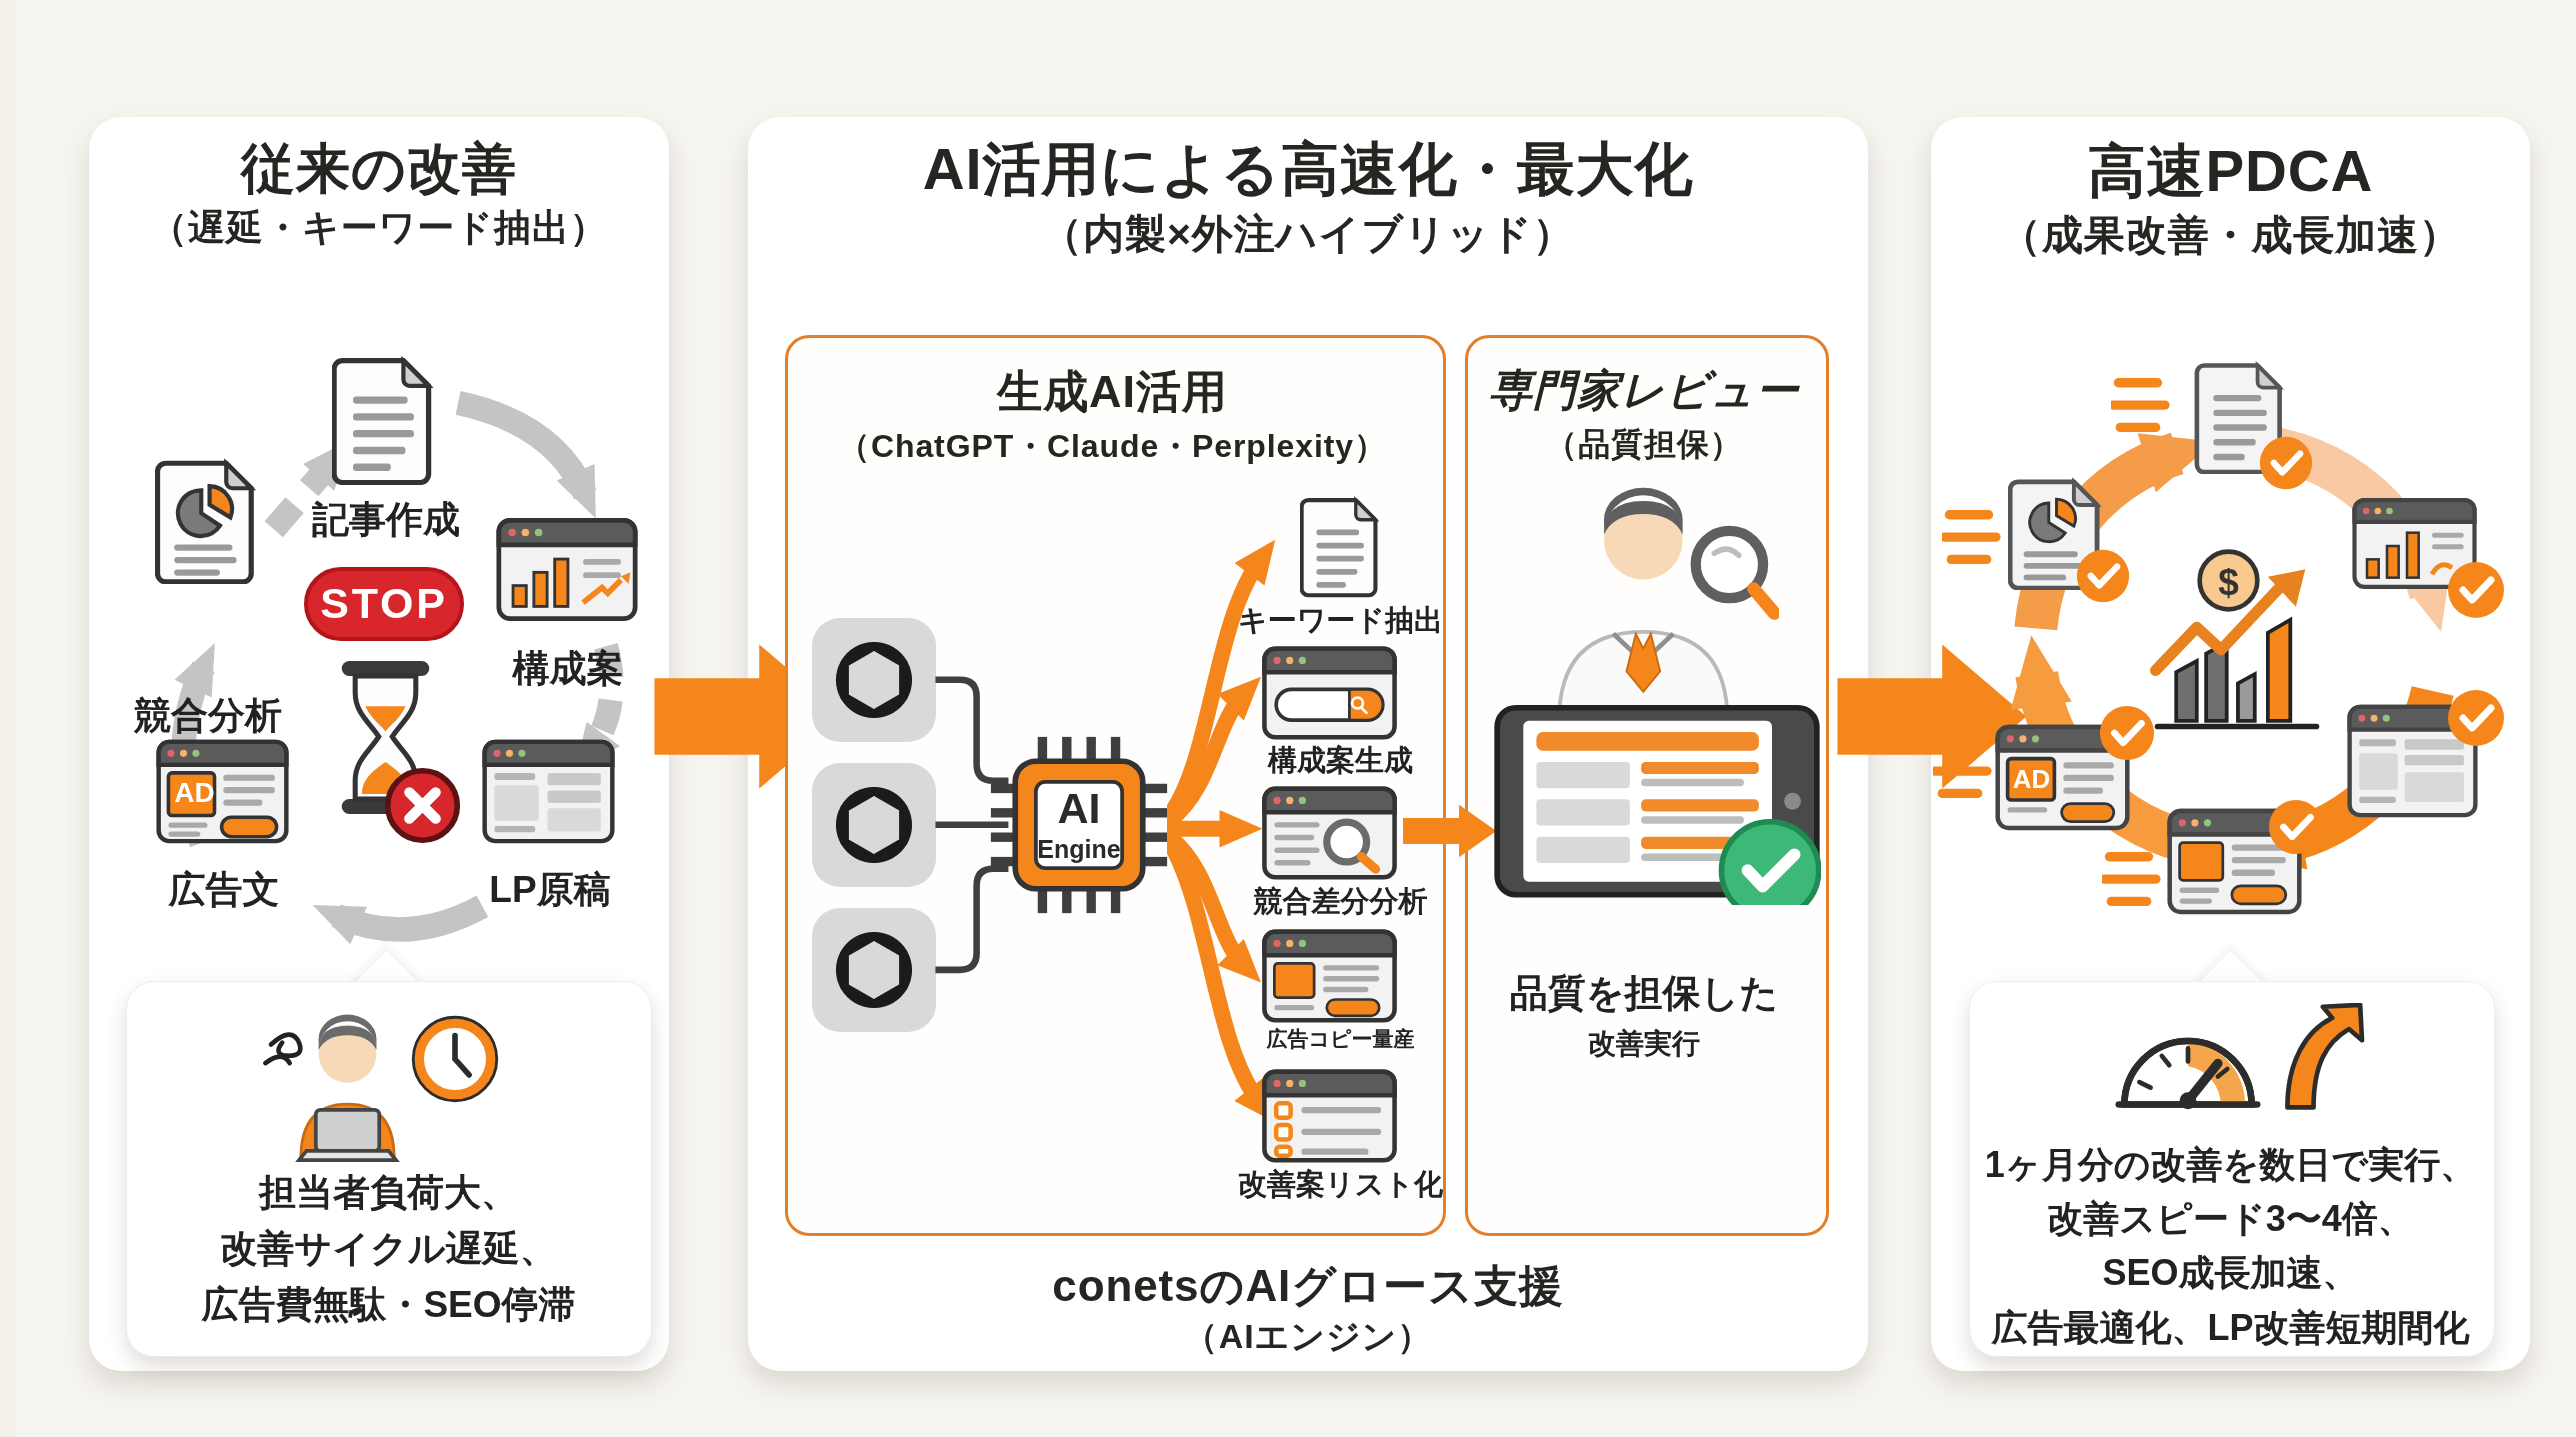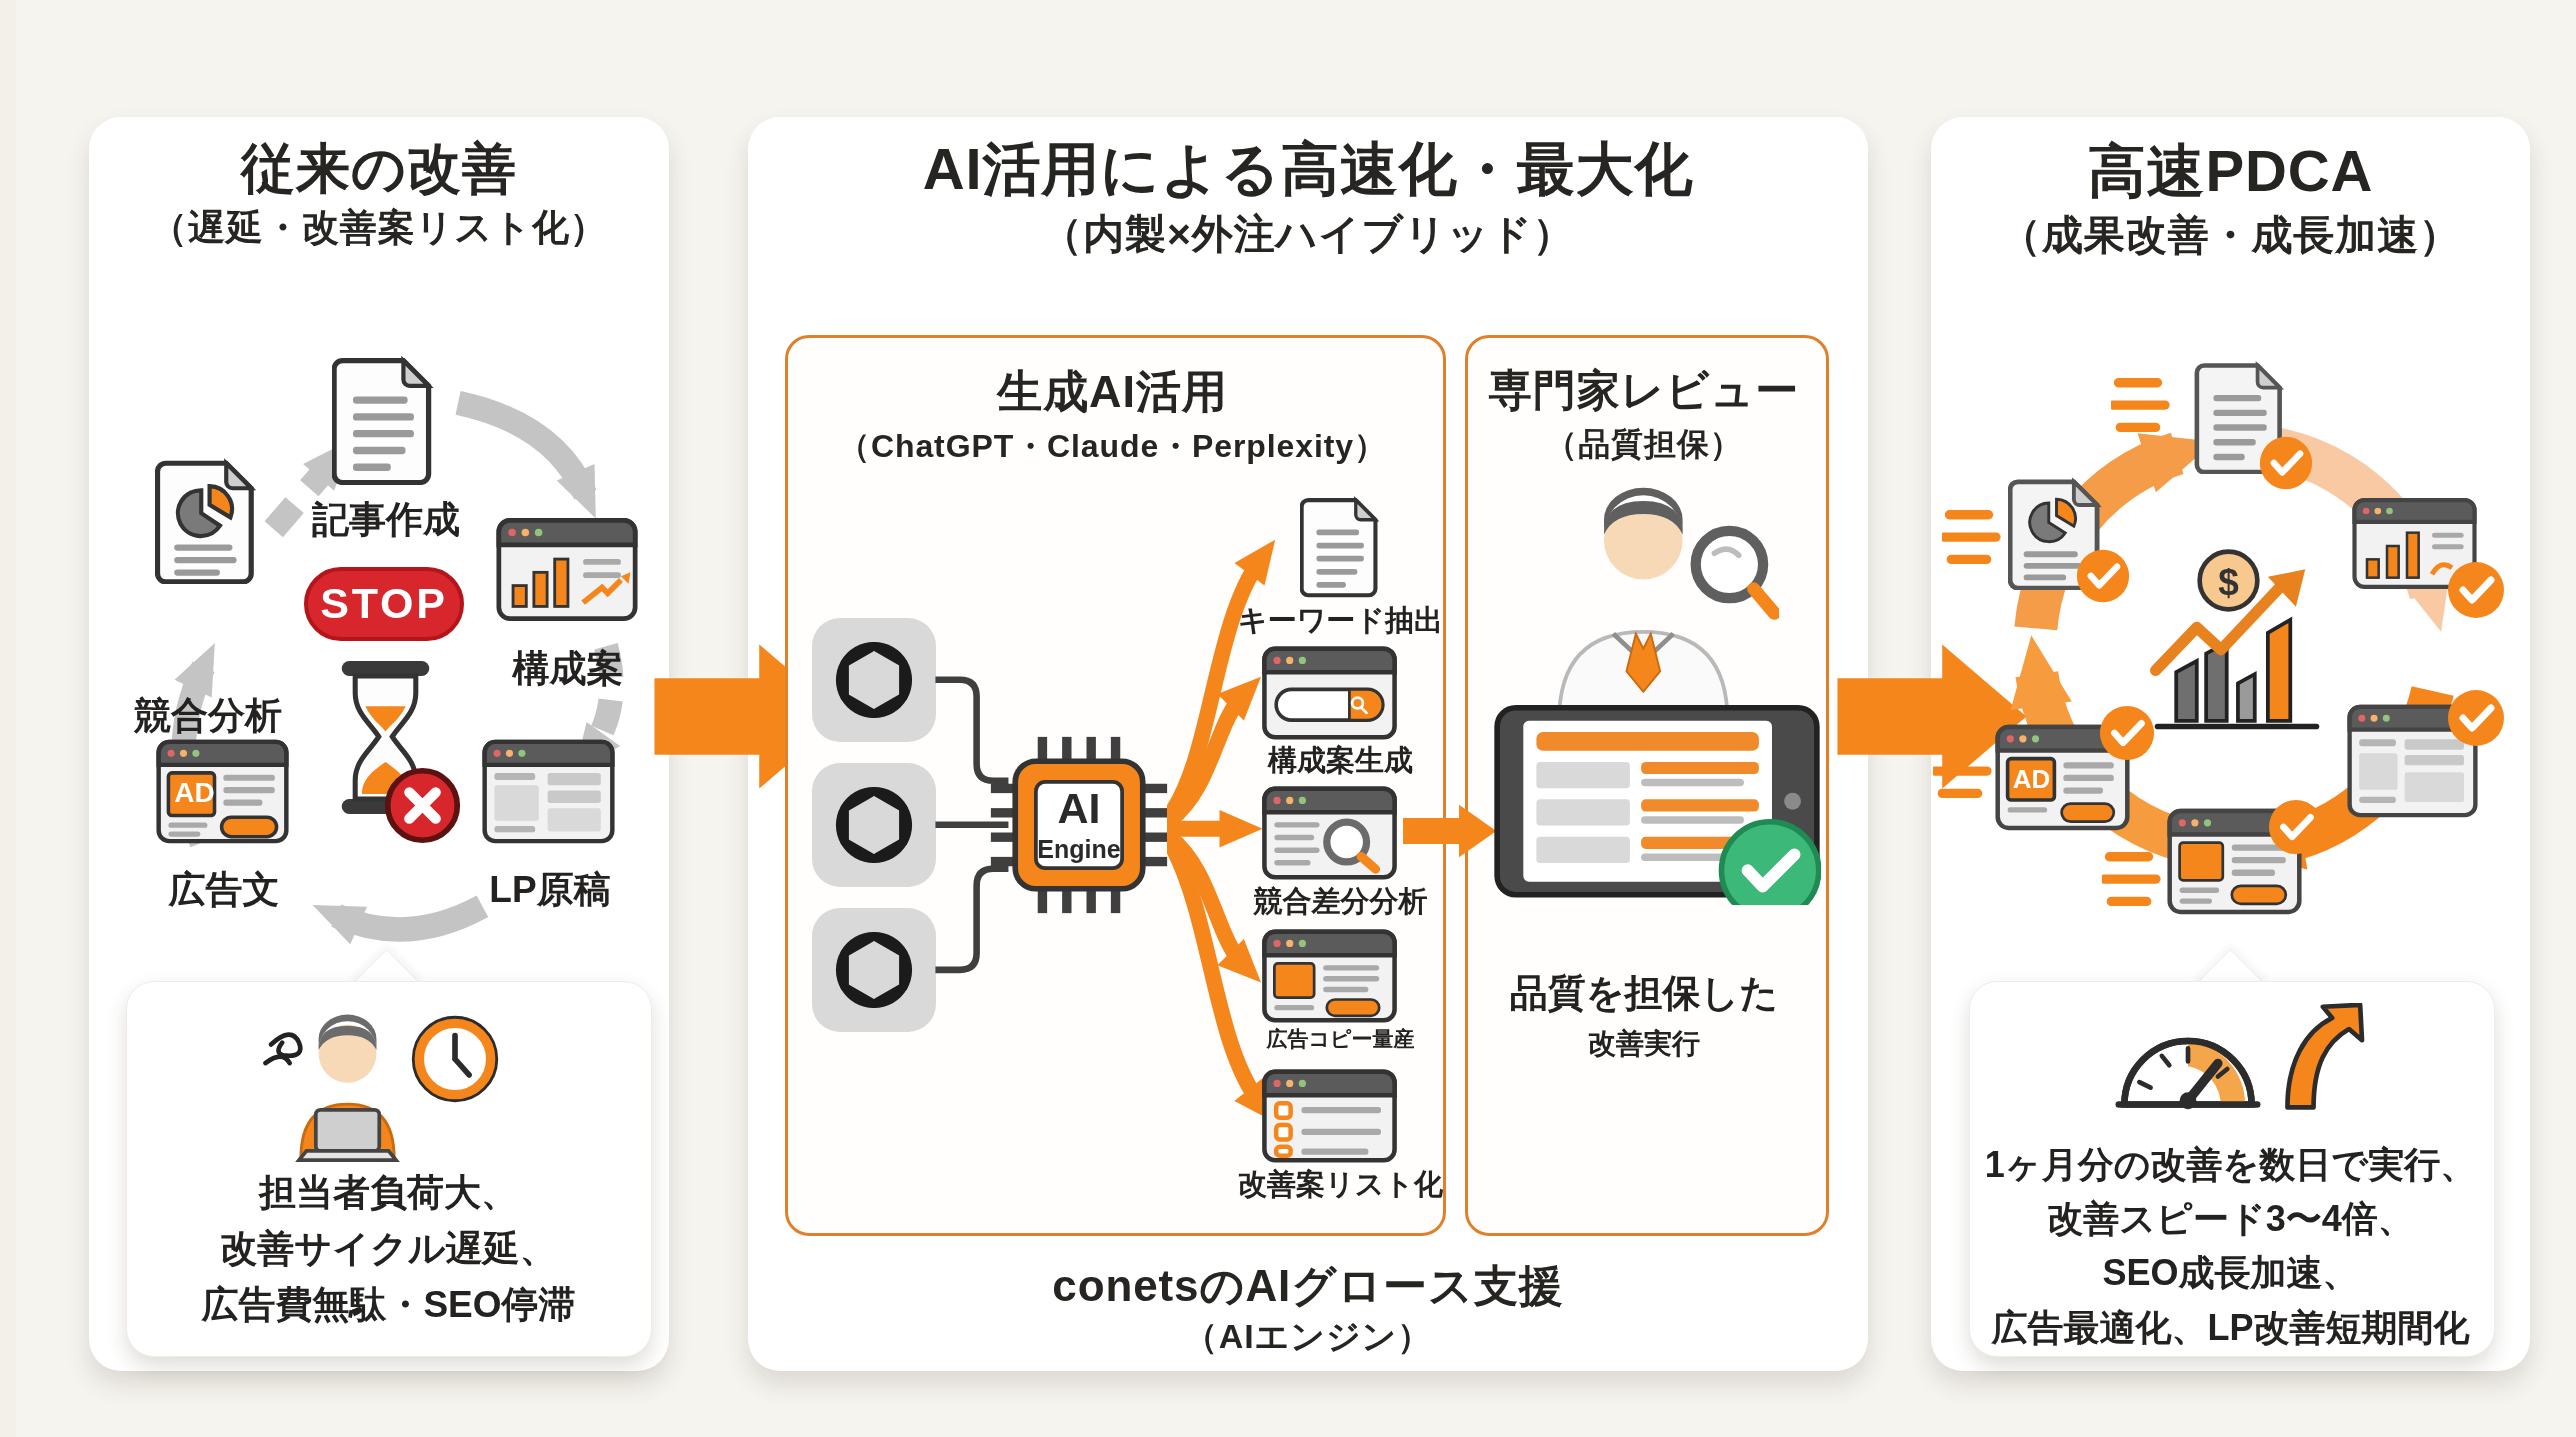--- a/index.html
+++ b/index.html
@@ -51,21 +51,21 @@
 </head>
 <body>
 
 <div class="canvas">
 
   <div class="card" style="left:73px;top:117px;width:580px;height:1254px;"></div>
   <div class="card" style="left:732px;top:117px;width:1120px;height:1254px;"></div>
   <div class="card" style="left:1915px;top:117px;width:599px;height:1254px;"></div>
 
   <div class="ttl" style="left:73px;top:139px;width:580px;font-size:54px;">従来の改善</div>
-  <div class="ttl" style="left:73px;top:208px;width:580px;font-size:37px;">（遅延・改善案リスト化）</div>
+  <div class="ttl" style="left:73px;top:208px;width:580px;font-size:37px;">（遅延・キーワード抽出）</div>
 
   <svg class="abs" style="left:94px;top:337px;" width="524" height="637" viewBox="0 0 560 680">
     <defs>
       <marker id="mGray" markerUnits="userSpaceOnUse" markerWidth="60" markerHeight="60" refX="28" refY="30" orient="auto">
         <path d="M2,8 L56,30 L2,52 Z" fill="#c4c4c4"></path>
       </marker>
     </defs>
     <path d="M 175 205 L 240 130" stroke="#c4c4c4" stroke-width="26" fill="none" stroke-dasharray="34 24" marker-end="url(#mGray)"></path>
     <path d="M 372 70 Q 475 92 508 168" stroke="#c4c4c4" stroke-width="26" fill="none" marker-end="url(#mGray)"></path>
     <path d="M 530 330 Q 548 395 512 445" stroke="#c4c4c4" stroke-width="26" fill="none" stroke-dasharray="34 24" marker-end="url(#mGray)"></path>
@@ -340,21 +340,21 @@
     <rect x="44" y="42" width="88" height="7" rx="3" fill="#a9a9a9"></rect>
     <rect x="44" y="66" width="88" height="7" rx="3" fill="#a9a9a9"></rect>
     <rect x="44" y="88" width="74" height="7" rx="3" fill="#a9a9a9"></rect>
   </svg>
   <div class="lbl" style="left:1189px;top:1168px;width:271px;font-size:29px;">改善案リスト化</div>
 
   <svg class="abs" style="left:1385px;top:803px;" width="103" height="56" viewBox="0 0 110 60">
     <polygon points="2,16 62,16 62,2 102,30 62,58 62,44 2,44" fill="#f5861c"></polygon>
   </svg>
 
-  <div class="ttl" style="left:1449px;top:367px;width:358px;font-size:43px;">専門家レビュー</div>
+  <div class="ttl" style="left:1449px;top:367px;width:358px;font-size:43px;font-style:italic;">専門家レビュー</div>
   <div class="ttl" style="left:1449px;top:427px;width:358px;font-size:32px;">（品質担保）</div>
 
   <svg class="abs" style="left:1515px;top:482px;" width="248" height="239" viewBox="0 0 265 255">
     <circle cx="120" cy="62" r="42" fill="#f7d9b8"></circle>
     <path d="M78 56 a42 42 0 0 1 84 0 l0 -16 a42 34 0 0 0 -84 0 z" fill="#5f5f5f"></path>
     <path d="M78 56 q0 -36 42 -36 q42 0 42 36 q-10 -22 -42 -22 q-32 0 -42 22" fill="#5f5f5f"></path>
     <path d="M30 255 q0 -95 90 -95 q90 0 90 95 z" fill="#fafafa" stroke="#b9b9b9" stroke-width="4"></path>
     <path d="M88 162 l32 30 l32 -30" fill="none" stroke="#8f8f8f" stroke-width="5"></path>
     <path d="M112 162 l8 16 l8 -16 l10 40 l-18 22 l-18 -22 z" fill="#f5861c" stroke="#c96a10" stroke-width="2"></path>
     <circle cx="212" cy="88" r="36" fill="#ffffff" stroke="#5f5f5f" stroke-width="11"></circle>

